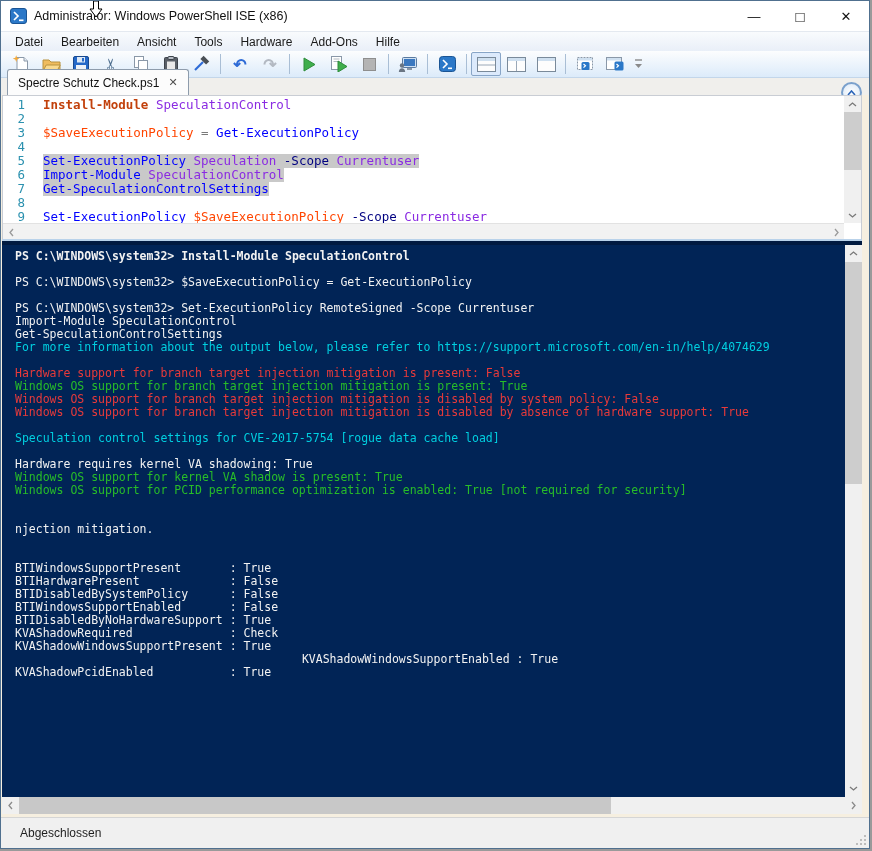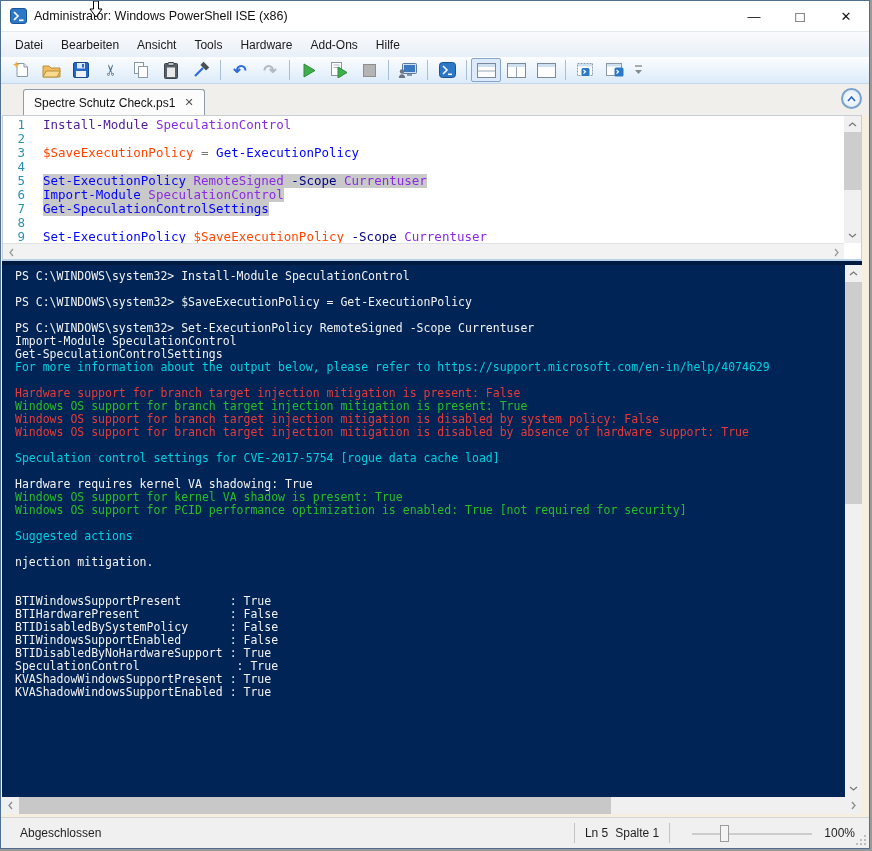--- a/index.html
+++ b/index.html
@@ -8,37 +8,37 @@
             display:flex; flex-direction:column; position:relative; overflow:hidden;
             font-family:"Liberation Sans", sans-serif; }
   
   .titlebar { height:30px; background:#ffffff; display:flex; align-items:center; flex:0 0 auto; }
   .app-icon { margin:0 7px 0 9px; flex:0 0 auto; }
   .title { font-size:12.5px; color:#101010; }
   .win-controls { margin-left:auto; display:flex; height:100%; }
   .win-btn { width:46px; height:100%; display:flex; align-items:center; justify-content:center;
              font-size:13px; color:#111; }
   
-  .menubar { height:26px; background:linear-gradient(#f9fbfd,#e9eff8); display:flex;
+  .menubar { height:20px; background:linear-gradient(#f9fbfd,#e9eff8); display:flex;
              align-items:center; padding-left:5px; font-size:12px; color:#1a1a1a;
              border-top:1px solid #e4e9f0; flex:0 0 auto; }
   .menu-item { padding:3px 9px; }
   
   .toolbar { height:27px; background:linear-gradient(#fcfdfe,#dcebfa); display:flex;
              align-items:center; padding-left:5px; border-bottom:1px solid #c3d6ea; flex:0 0 auto; }
   .tbtn { width:30px; height:24px; display:flex; align-items:center; justify-content:center; }
   .tbtn.selected { background:#dceafc; border:1px solid #88a5c7; border-radius:2px; }
   .tsep { width:1px; height:20px; background:#a9bed5; margin:0 4px; flex:0 0 auto; }
   .glyph-cut { font-size:15px; color:#4a6b8c; transform:rotate(-90deg); }
   .glyph-undo { font-size:16px; font-weight:bold; color:#2e6bd6; }
   .glyph-redo { font-size:16px; font-weight:bold; color:#b3b9c2; }
   
   .content { flex:1 1 auto; display:flex; flex-direction:column; background:#f6efe0; min-height:0; }
-  .tabstrip { height:31px; position:relative; background:#f0efec; display:flex;
-              align-items:flex-end; padding-left:22px; flex:0 0 auto; }
+  .tabstrip { height:17px; position:relative; background:#f0efec; display:flex;
+              align-items:flex-end; padding-left:6px; flex:0 0 auto; }
   .tab { height:26px; background:#fcfcfc; border:1px solid #8e9cac; border-bottom:none;
          border-radius:3px 3px 0 0; display:flex; align-items:center; padding:0 10px;
          font-size:12px; color:#111; }
   .tab-close { margin-left:9px; color:#505050; font-size:11px; }
   .collapse-btn { position:absolute; right:7px; top:4px; width:21px; height:21px; border-radius:50%;
                   border:2px solid #7aa0cc; background:radial-gradient(#ffffff,#d9e7f6);
                   display:flex; align-items:center; justify-content:center; }
   .editor-wrap { height:144px; background:#fff; position:relative; margin:0 7px 0 1px;
                  border:1px solid #c9cdd4; border-bottom:none; flex:0 0 auto; }
   .editor-lines { position:absolute; left:0; top:2px; right:17px; bottom:16px;
@@ -251,25 +251,25 @@
       </div>
       <div class="collapse-btn">
         <svg width="9" height="6" viewBox="0 0 9 6">
           <polyline points="1,5 4.5,1 8,5" fill="none" stroke="#2a64b8" stroke-width="1.6"></polyline>
         </svg>
       </div>
     </div>
 
     <div class="editor-wrap">
       <div class="editor-lines">
-          <div class="eline"><span class="lnum" style="color: rgb(43, 145, 175);">1</span><span class="ecode"><span style="color: #4c1d95;">Install-Module </span><span style="color: rgb(138, 43, 226);">SpeculationControl</span></span></div>
+          <div class="eline"><span class="lnum" style="color: rgb(43, 145, 175);">1</span><span class="ecode"><span style="color: #c2410c; font-weight: bold;">Install-Module </span><span style="color: rgb(138, 43, 226);">SpeculationControl</span></span></div>
           <div class="eline"><span class="lnum" style="color: rgb(43, 145, 175);">2</span><span class="ecode"></span></div>
           <div class="eline"><span class="lnum" style="color: rgb(43, 145, 175);">3</span><span class="ecode"><span style="color: rgb(255, 69, 0);">$SaveExecutionPolicy</span><span style="color: rgb(122, 122, 122);"> </span><span style="color: rgb(122, 122, 122);">= </span><span style="color: rgb(0, 0, 255);">Get-ExecutionPolicy</span></span></div>
           <div class="eline"><span class="lnum" style="color: rgb(43, 145, 175);">4</span><span class="ecode"></span></div>
-          <div class="eline"><span class="lnum" style="color: rgb(43, 145, 175);">5</span><span class="ecode sel" style="background: rgb(201, 201, 201);"><span style="color: rgb(0, 0, 255);">Set-ExecutionPolicy </span><span style="color: rgb(138, 43, 226);">RemoteSigned </span><span style="color: rgb(0, 0, 128);">-Scope </span><span style="color: rgb(138, 43, 226);">Currentuser</span></span></div>
+          <div class="eline"><span class="lnum" style="color: rgb(43, 145, 175);">5</span><span class="ecode sel" style="background: rgb(201, 201, 201);"><span style="color: rgb(0, 0, 255);">Set-ExecutionPolicy </span><span style="color: rgb(138, 43, 226);">Speculation </span><span style="color: rgb(0, 0, 128);">-Scope </span><span style="color: rgb(138, 43, 226);">Currentuser</span></span></div>
           <div class="eline"><span class="lnum" style="color: rgb(43, 145, 175);">6</span><span class="ecode sel" style="background: rgb(201, 201, 201);"><span style="color: rgb(0, 0, 255);">Import-Module </span><span style="color: rgb(138, 43, 226);">SpeculationControl</span></span></div>
           <div class="eline"><span class="lnum" style="color: rgb(43, 145, 175);">7</span><span class="ecode sel" style="background: rgb(201, 201, 201);"><span style="color: rgb(0, 0, 255);">Get-SpeculationControlSettings</span></span></div>
           <div class="eline"><span class="lnum" style="color: rgb(43, 145, 175);">8</span><span class="ecode"></span></div>
           <div class="eline"><span class="lnum" style="color: rgb(43, 145, 175);">9</span><span class="ecode"><span style="color: rgb(0, 0, 255);">Set-ExecutionPolicy </span><span style="color: rgb(255, 69, 0);">$SaveExecutionPolicy </span><span style="color: rgb(0, 0, 128);">-Scope </span><span style="color: rgb(138, 43, 226);">Currentuser</span></span></div>
         </div>
       <div class="vscroll" style="bottom:16px;">
         <span class="scroll-btn" style="top:0;">
           <svg width="9" height="5" viewBox="0 0 9 5">
               <polyline points="1,4 4.5,1 8,4" fill="none" stroke="#7a7a7a" stroke-width="1.3"></polyline>
             </svg>
@@ -292,53 +292,53 @@
               <polyline points="1,1 4,4.5 1,8" fill="none" stroke="#9a9a9a" stroke-width="1.3"></polyline>
             </svg>
         </span>
       </div>
     </div>
 
     <div class="split-line"></div>
 
     <div class="console-block" style="background: rgb(1, 36, 86);">
       <div class="console-lines" style="background: transparent;">
-          <div class="cline" style="color: rgb(242, 242, 242);">PS C:\WINDOWS\system32&gt; Install-Module SpeculationControl</div>
+          <div class="cline" style="color: rgb(242, 242, 242); font-weight: bold;">PS C:\WINDOWS\system32&gt; Install-Module SpeculationControl</div>
           <div class="cline" style="color: rgb(242, 242, 242);"></div>
           <div class="cline" style="color: rgb(242, 242, 242);">PS C:\WINDOWS\system32&gt; $SaveExecutionPolicy = Get-ExecutionPolicy</div>
           <div class="cline" style="color: rgb(242, 242, 242);"></div>
           <div class="cline" style="color: rgb(242, 242, 242);">PS C:\WINDOWS\system32&gt; Set-ExecutionPolicy RemoteSigned -Scope Currentuser</div>
           <div class="cline" style="color: rgb(242, 242, 242);">Import-Module SpeculationControl</div>
           <div class="cline" style="color: rgb(242, 242, 242);">Get-SpeculationControlSettings</div>
           <div class="cline" style="color: rgb(0, 207, 224);">For more information about the output below, please refer to https://support.microsoft.com/en-in/help/4074629</div>
           <div class="cline" style="color: rgb(242, 242, 242);"></div>
           <div class="cline" style="color: rgb(232, 58, 58);">Hardware support for branch target injection mitigation is present: False</div>
           <div class="cline" style="color: rgb(40, 189, 40);">Windows OS support for branch target injection mitigation is present: True</div>
           <div class="cline" style="color: rgb(232, 58, 58);">Windows OS support for branch target injection mitigation is disabled by system policy: False</div>
           <div class="cline" style="color: rgb(232, 58, 58);">Windows OS support for branch target injection mitigation is disabled by absence of hardware support: True</div>
           <div class="cline" style="color: rgb(242, 242, 242);"></div>
           <div class="cline" style="color: rgb(0, 207, 224);">Speculation control settings for CVE-2017-5754 [rogue data cache load]</div>
           <div class="cline" style="color: rgb(242, 242, 242);"></div>
           <div class="cline" style="color: rgb(242, 242, 242);">Hardware requires kernel VA shadowing: True</div>
           <div class="cline" style="color: rgb(40, 189, 40);">Windows OS support for kernel VA shadow is present: True</div>
           <div class="cline" style="color: rgb(40, 189, 40);">Windows OS support for PCID performance optimization is enabled: True [not required for security]</div>
           <div class="cline" style="color: rgb(242, 242, 242);"></div>
-          <div class="cline" style="color: rgb(0, 207, 224);">Suggested actions</div>
           <div class="cline" style="color: rgb(242, 242, 242);"></div>
           <div class="cline" style="color: rgb(242, 242, 242);">njection mitigation.</div>
           <div class="cline" style="color: rgb(242, 242, 242);"></div>
           <div class="cline" style="color: rgb(242, 242, 242);"></div>
           <div class="cline" style="color: rgb(242, 242, 242);">BTIWindowsSupportPresent       : True</div>
           <div class="cline" style="color: rgb(242, 242, 242);">BTIHardwarePresent             : False</div>
           <div class="cline" style="color: rgb(242, 242, 242);">BTIDisabledBySystemPolicy      : False</div>
           <div class="cline" style="color: rgb(242, 242, 242);">BTIWindowsSupportEnabled       : False</div>
           <div class="cline" style="color: rgb(242, 242, 242);">BTIDisabledByNoHardwareSupport : True</div>
-          <div class="cline" style="color: rgb(242, 242, 242);">SpeculationControl              : True</div>
+          <div class="cline" style="color: rgb(242, 242, 242);">KVAShadowRequired              : Check</div>
           <div class="cline" style="color: rgb(242, 242, 242);">KVAShadowWindowsSupportPresent : True</div>
-          <div class="cline" style="color: rgb(242, 242, 242);">KVAShadowWindowsSupportEnabled : True</div>
+          <div class="cline" style="color: rgb(242, 242, 242); text-align: center;">KVAShadowWindowsSupportEnabled : True</div>
+          <div class="cline" style="color: rgb(242, 242, 242);">KVAShadowPcidEnabled           : True</div>
         </div>
       <div class="vscroll">
         <span class="scroll-btn" style="top:0;">
           <svg width="9" height="5" viewBox="0 0 9 5">
               <polyline points="1,4 4.5,1 8,4" fill="none" stroke="#7a7a7a" stroke-width="1.3"></polyline>
             </svg>
         </span>
         <span class="thumb" style="top:17px; height:222px; left:0; right:0;"></span>
         <span class="scroll-btn" style="bottom:0; height:17px;">
           <svg width="9" height="5" viewBox="0 0 9 5">
@@ -358,32 +358,20 @@
               <polyline points="1,1 4,4.5 1,8" fill="none" stroke="#8a8a8a" stroke-width="1.3"></polyline>
             </svg>
         </span>
       </div>
     </div>
 
   </div>
 
   <div class="statusbar">
     <span>Abgeschlossen</span>
-    <div class="sb-right">
-      <span class="sb-sep"></span>
-      <span>Ln 5</span>
-      <span style="width:7px;"></span>
-      <span>Spalte 1</span>
-      <span class="sb-sep"></span>
-      <div class="slider">
-        <div class="slider-track"></div>
-        <div class="slider-thumb"></div>
-      </div>
-      <span>100%</span>
-    </div>
     <svg class="grip" width="11" height="11" viewBox="0 0 11 11">
       <rect x="8" y="8" width="2" height="2" fill="#bdbdbd"></rect>
         <rect x="8" y="4" width="2" height="2" fill="#bdbdbd"></rect>
       <rect x="4" y="8" width="2" height="2" fill="#bdbdbd"></rect>
         <rect x="8" y="0" width="2" height="2" fill="#bdbdbd"></rect>
       <rect x="0" y="8" width="2" height="2" fill="#bdbdbd"></rect>
         <rect x="4" y="4" width="2" height="2" fill="#bdbdbd"></rect>
     </svg>
   </div>
 

